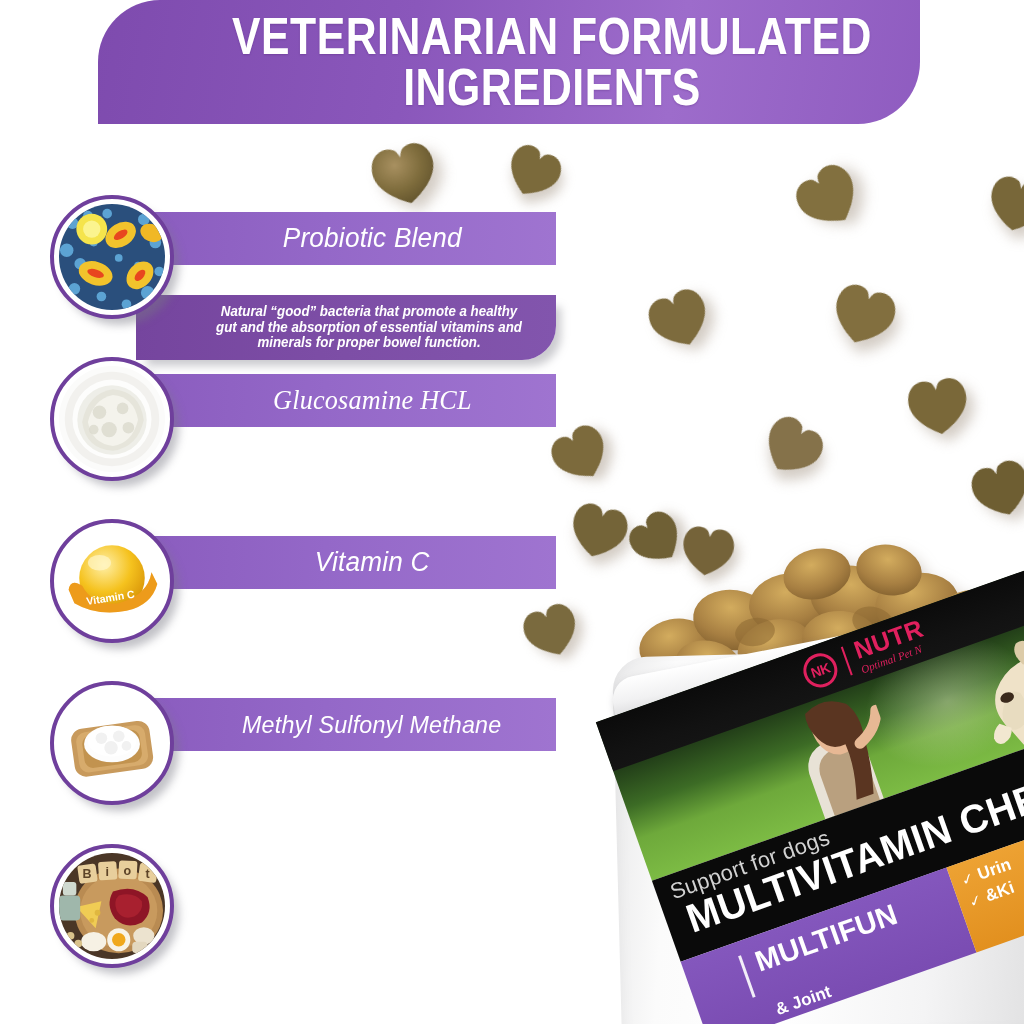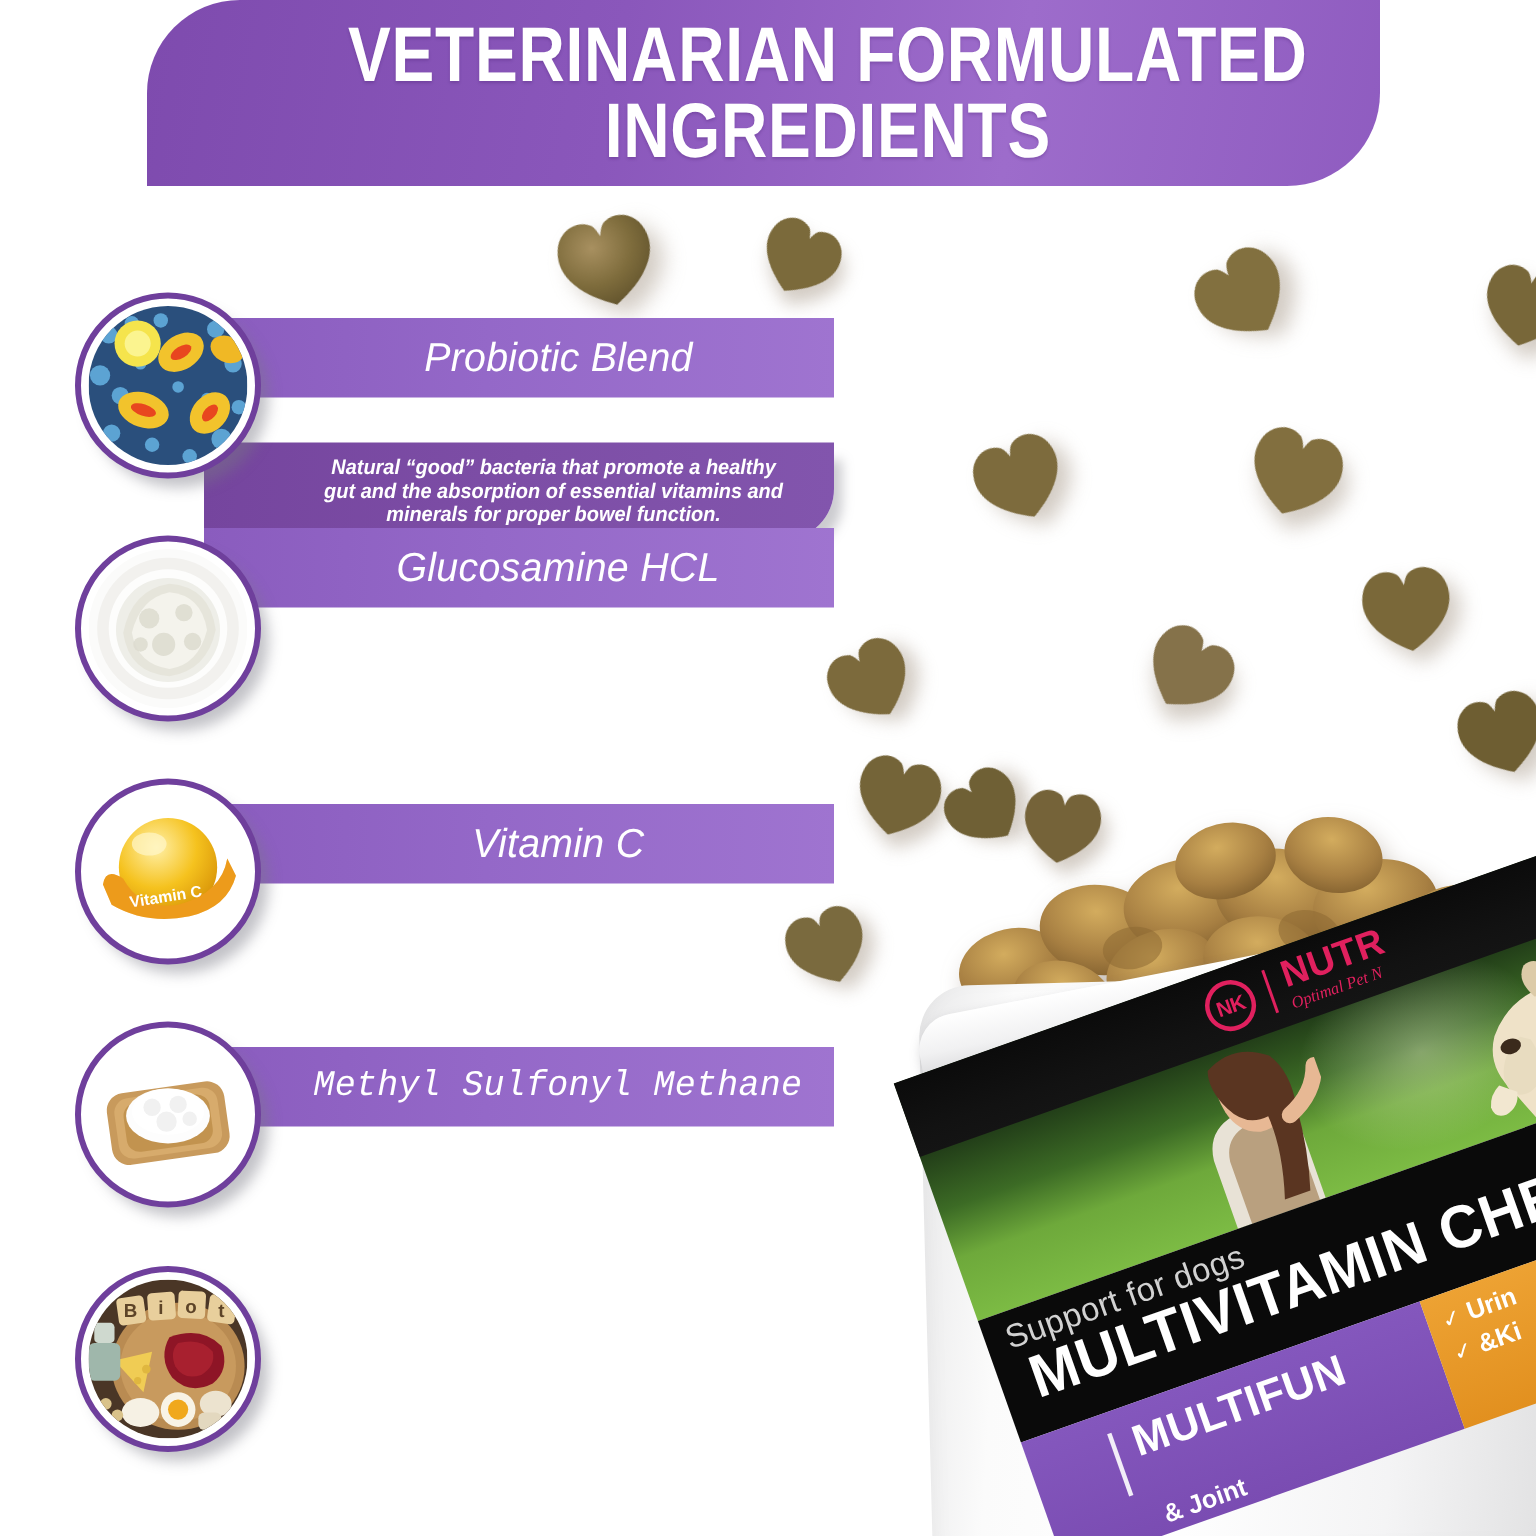--- a/index.html
+++ b/index.html
@@ -387,21 +387,21 @@
           <ellipse cx="38" cy="72" rx="18" ry="12" transform="rotate(18 38 72)" fill="#f2c32c"></ellipse>
           <ellipse cx="38" cy="72" rx="9" ry="4" transform="rotate(18 38 72)" fill="#e8461f"></ellipse>
           <ellipse cx="84" cy="74" rx="16" ry="12" transform="rotate(-48 84 74)" fill="#f2c32c"></ellipse>
           <ellipse cx="84" cy="74" rx="7" ry="4" transform="rotate(-48 84 74)" fill="#e8461f"></ellipse>
           <ellipse cx="96" cy="30" rx="12" ry="9" transform="rotate(24 96 30)" fill="#f0b825"></ellipse>
         </g>
       </svg>
     </div>
   </div>
 
-  <div class="card" style="top:336px;">
+  <div class="card" style="top:358px;font-family:Liberation Serif, serif;">
     <div class="card-top">
       <div class="card-title">Glucosamine HCL</div>
     </div>
   </div>
   <div class="icon-badge" style="top:357px;">
     <div class="icon-inner">
       <svg viewBox="0 0 110 110">
           <rect width="110" height="110" fill="#fbfbfa"></rect>
         <circle cx="55" cy="55" r="49" fill="#f2f1ee"></circle>
         <circle cx="55" cy="55" r="41" fill="#fdfdfc"></circle>
@@ -437,21 +437,21 @@
           </defs>
         <circle cx="55" cy="52" r="34" fill="url(#vc)"></circle>
         <path d="M24 60 Q12 52 10 64 L16 78 Q40 92 70 86 Q96 80 102 58 L96 46 Q92 70 62 78 Q36 82 24 60 Z" fill="#f0a01c"></path>
         <path d="M24 60 Q12 52 10 64 L16 78 Q40 92 70 86 Q96 80 102 58 L96 46 Q92 70 62 78 Q36 82 24 60 Z" fill="#e8911a" opacity=".35"></path>
         <text x="54" y="76" font-family="Liberation Sans, sans-serif" font-size="11" font-weight="bold" fill="#ffffff" text-anchor="middle" transform="rotate(-9 54 76)">Vitamin C</text>
         <ellipse cx="42" cy="36" rx="12" ry="8" fill="#fff6c9" opacity=".7"></ellipse>
       </svg>
     </div>
   </div>
 
-  <div class="card" style="top:682px;font-family:Liberation Mono, monospace;">
+  <div class="card" style="top:682px;">
     <div class="card-top">
       <div class="card-title small">Methyl Sulfonyl Methane</div>
     </div>
   </div>
   <div class="icon-badge" style="top:681px;">
     <div class="icon-inner">
       <svg viewBox="0 0 110 110">
           <rect width="110" height="110" fill="#ffffff"></rect>
         <g transform="rotate(-8 55 60)">
           <rect x="14" y="36" width="82" height="50" rx="12" fill="#c89a5c"></rect>

